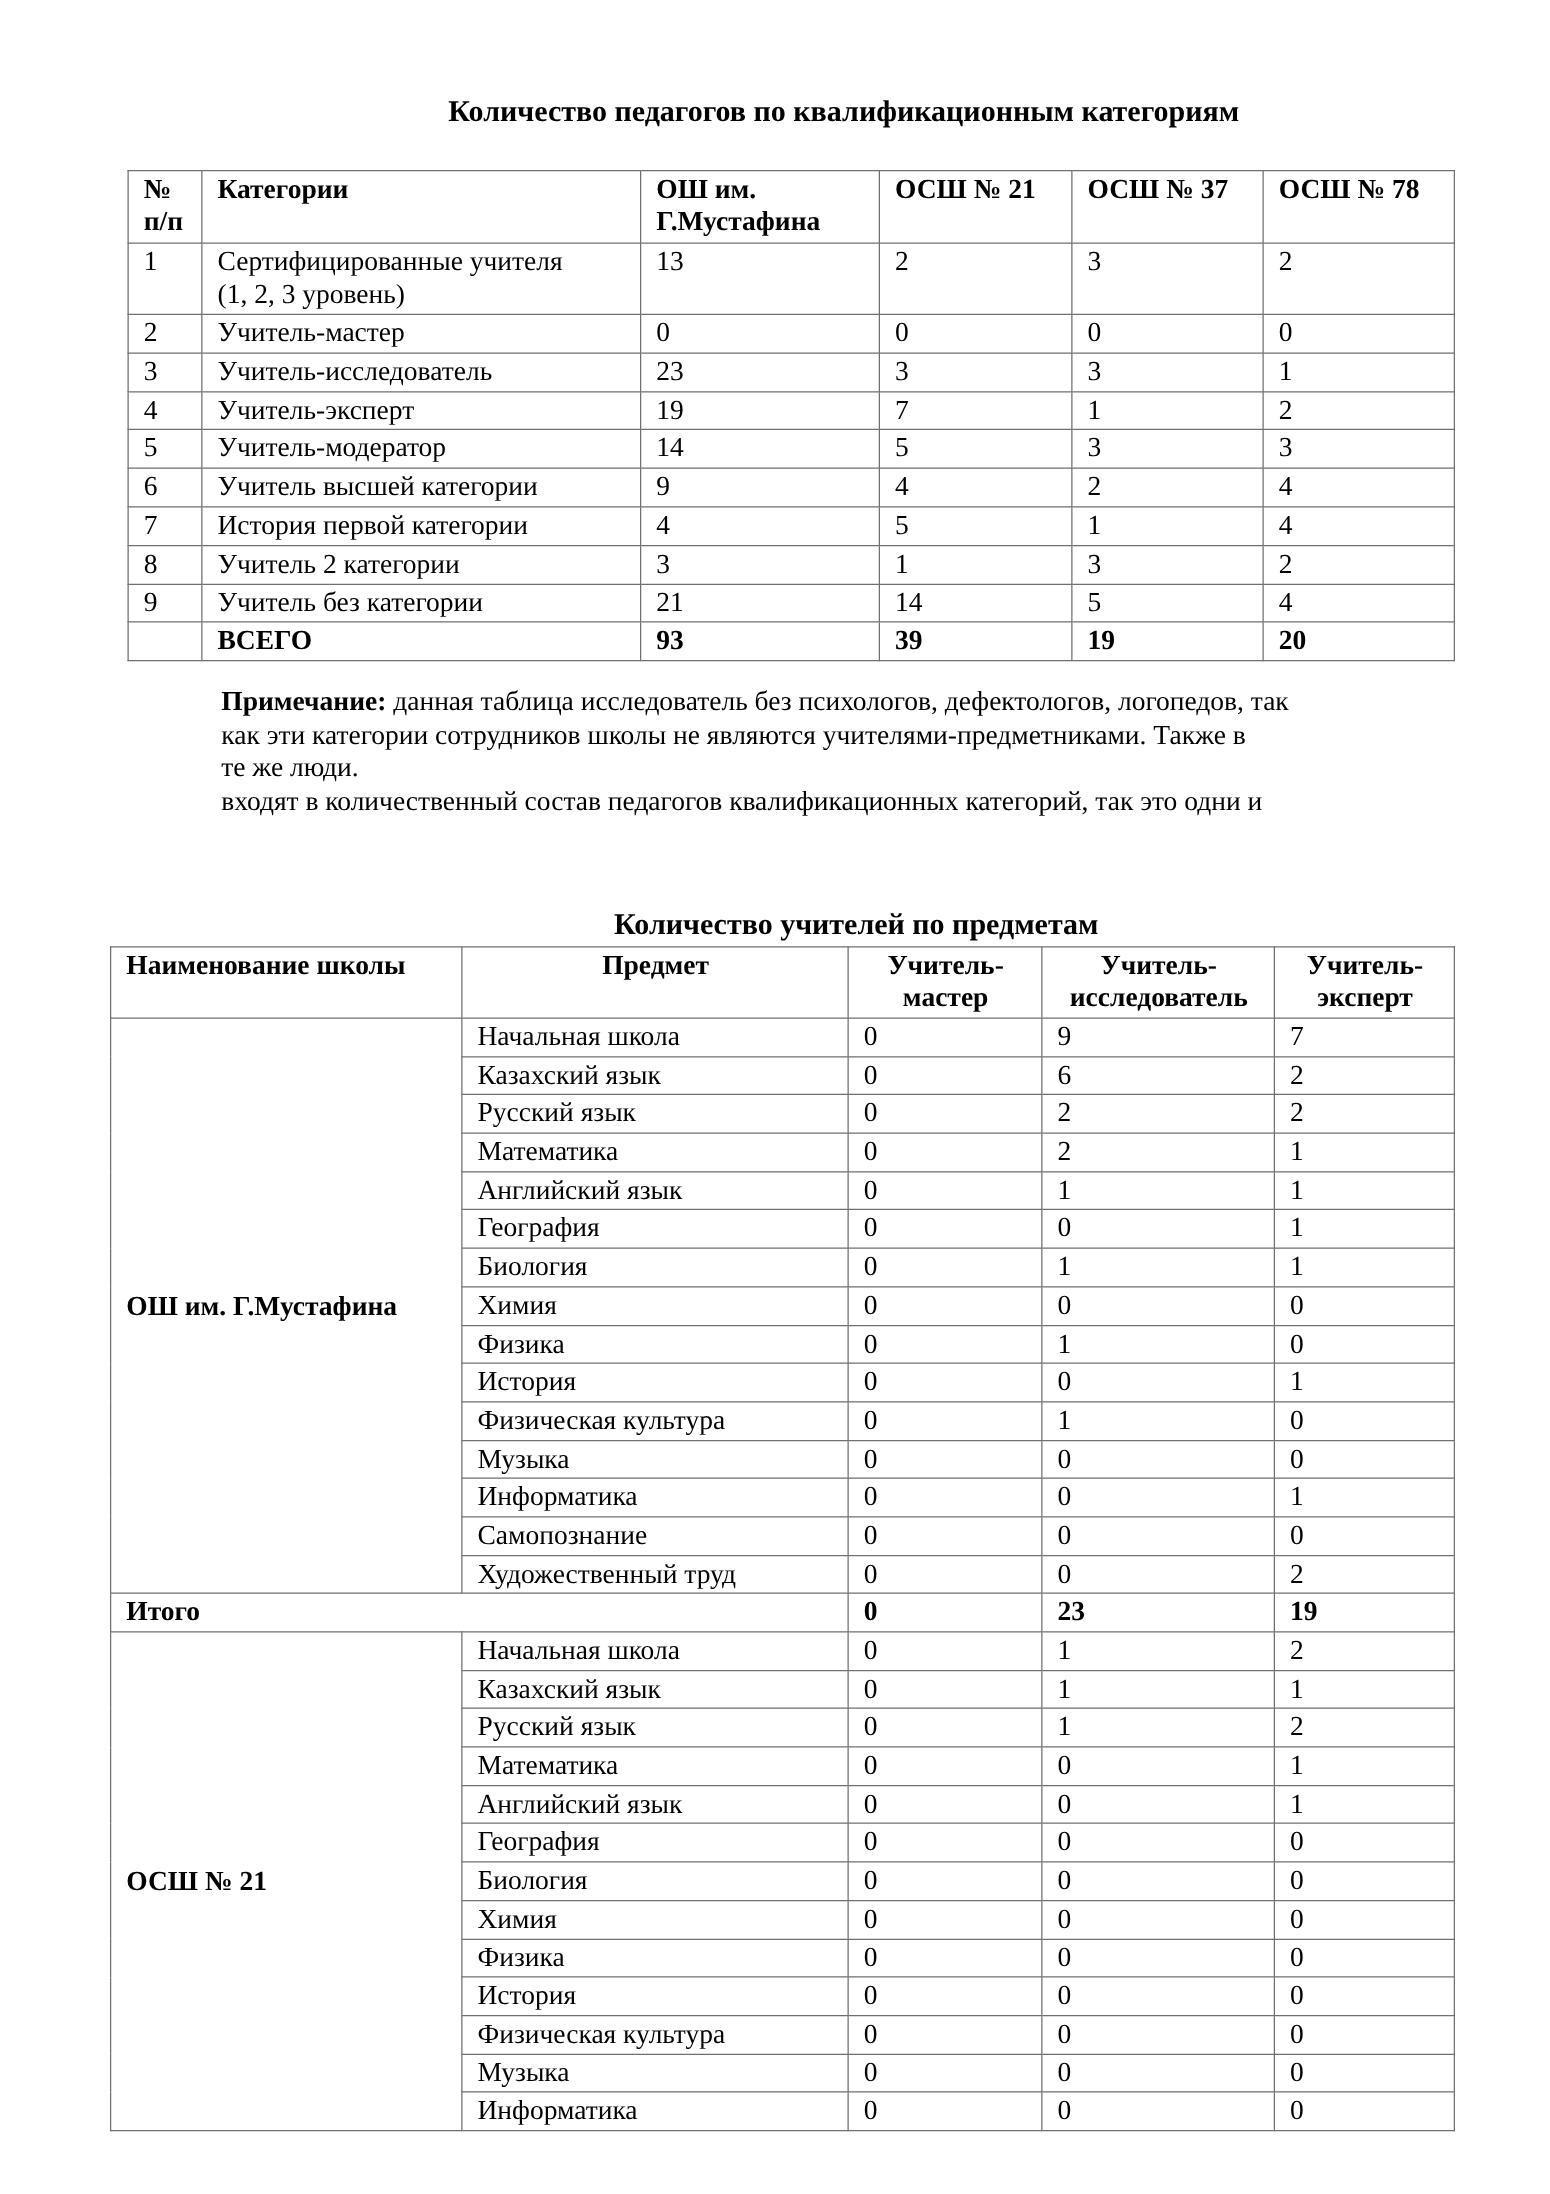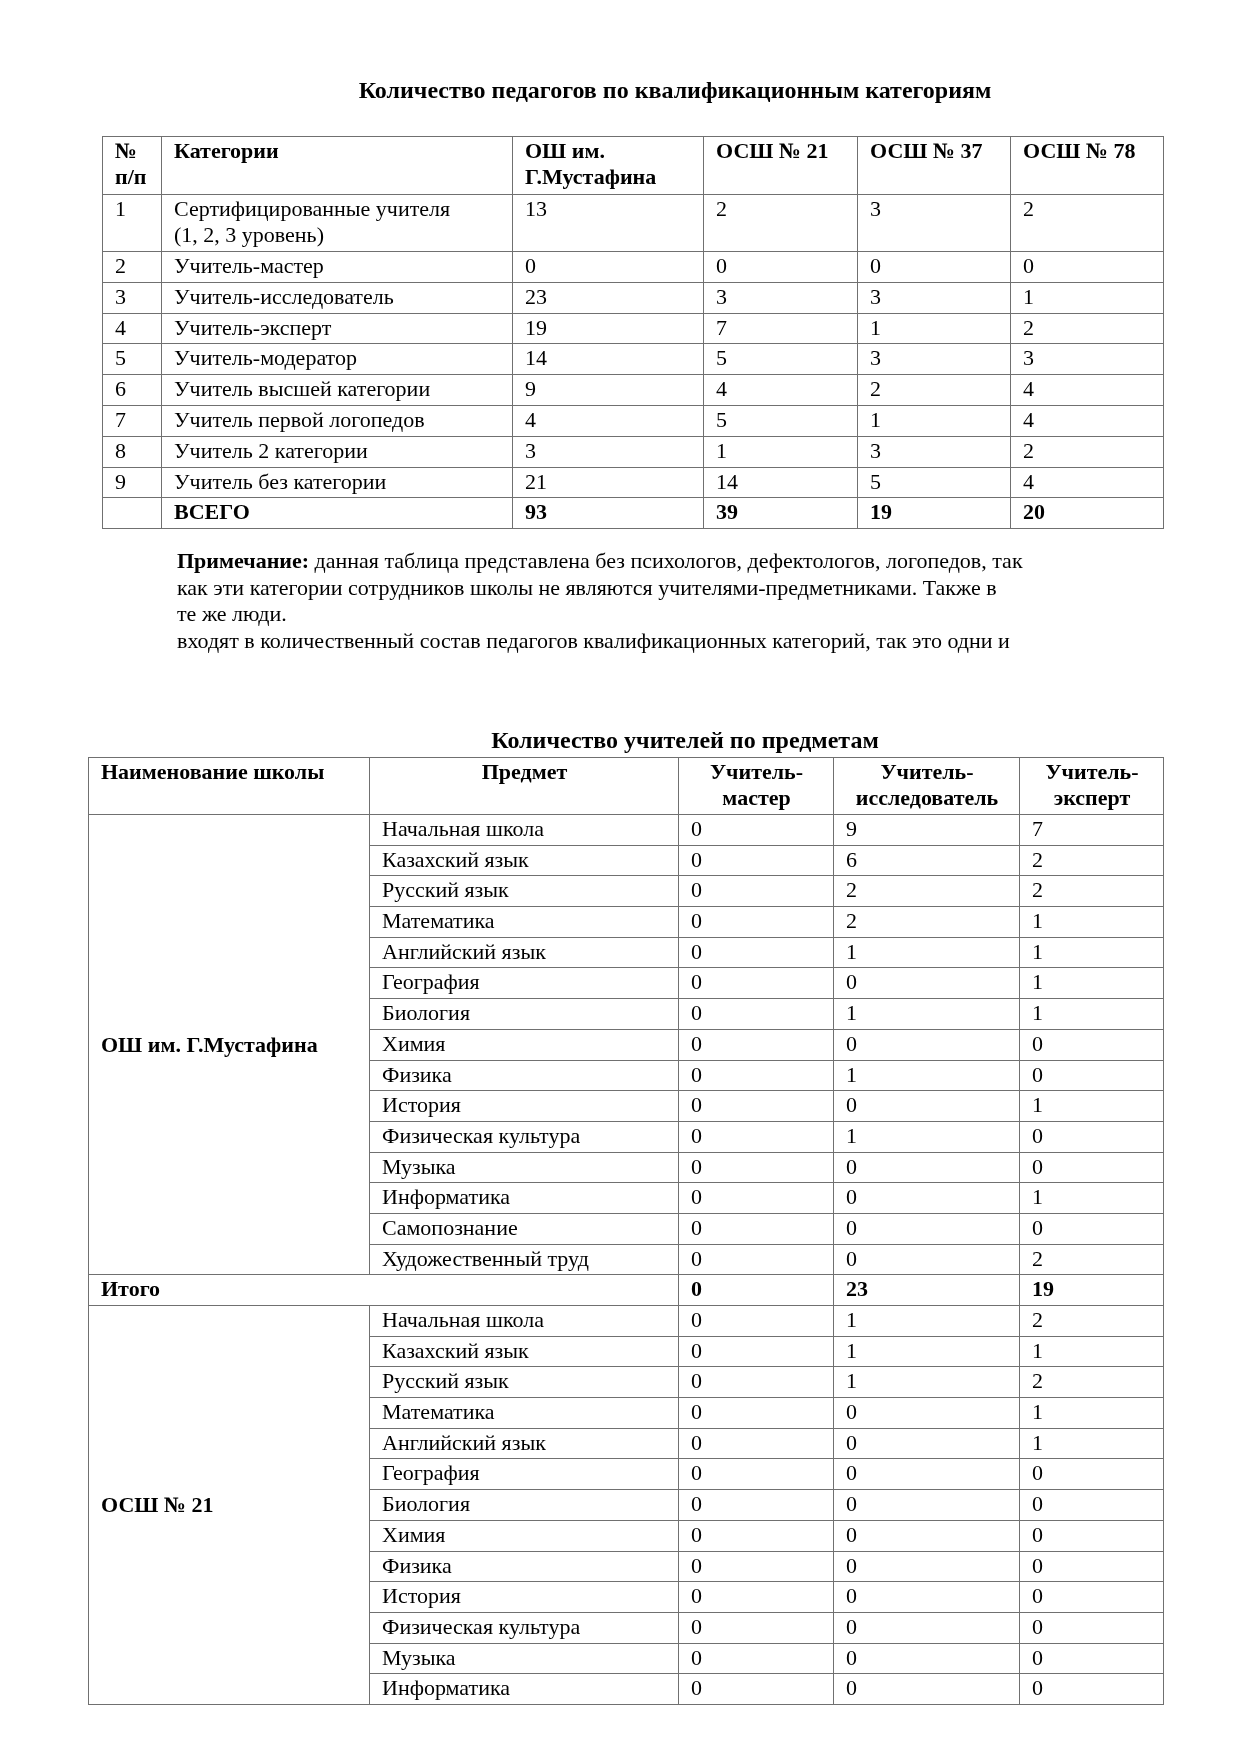--- a/index.html
+++ b/index.html
@@ -124,21 +124,21 @@
       <tr>
         <td>6</td>
         <td>Учитель высшей категории</td>
         <td>9</td>
         <td>4</td>
         <td>2</td>
         <td>4</td>
       </tr>
       <tr>
         <td>7</td>
-        <td>Учитель первой логопедов</td>
+        <td>История первой категории</td>
         <td>4</td>
         <td>5</td>
         <td>1</td>
         <td>4</td>
       </tr>
       <tr>
         <td>8</td>
         <td>Учитель 2 категории</td>
         <td>3</td>
         <td>1</td>
@@ -158,21 +158,21 @@
         <td class="b">ВСЕГО</td>
         <td class="b">93</td>
         <td class="b">39</td>
         <td class="b">19</td>
         <td class="b">20</td>
       </tr>
     </tbody>
 </table>
 
 <p class="note">
-  <span class="line"><span class="lbl">Примечание:</span><span> данная таблица представлена без психологов, дефектологов, логопедов, так</span></span>
+  <span class="line"><span class="lbl">Примечание:</span><span> данная таблица исследователь без психологов, дефектологов, логопедов, так</span></span>
   <span class="line">как эти категории сотрудников школы не являются учителями-предметниками. Также в</span>
   <span class="line">те же  люди.</span>
   <span class="line">входят в количественный состав педагогов квалификационных категорий, так это одни и</span>
 </p>
 
 <h1 id="title2" class="title">Количество учителей по предметам</h1>
 
 <table id="t2" class="grid">
   <colgroup>
     <col style="width:281px">

